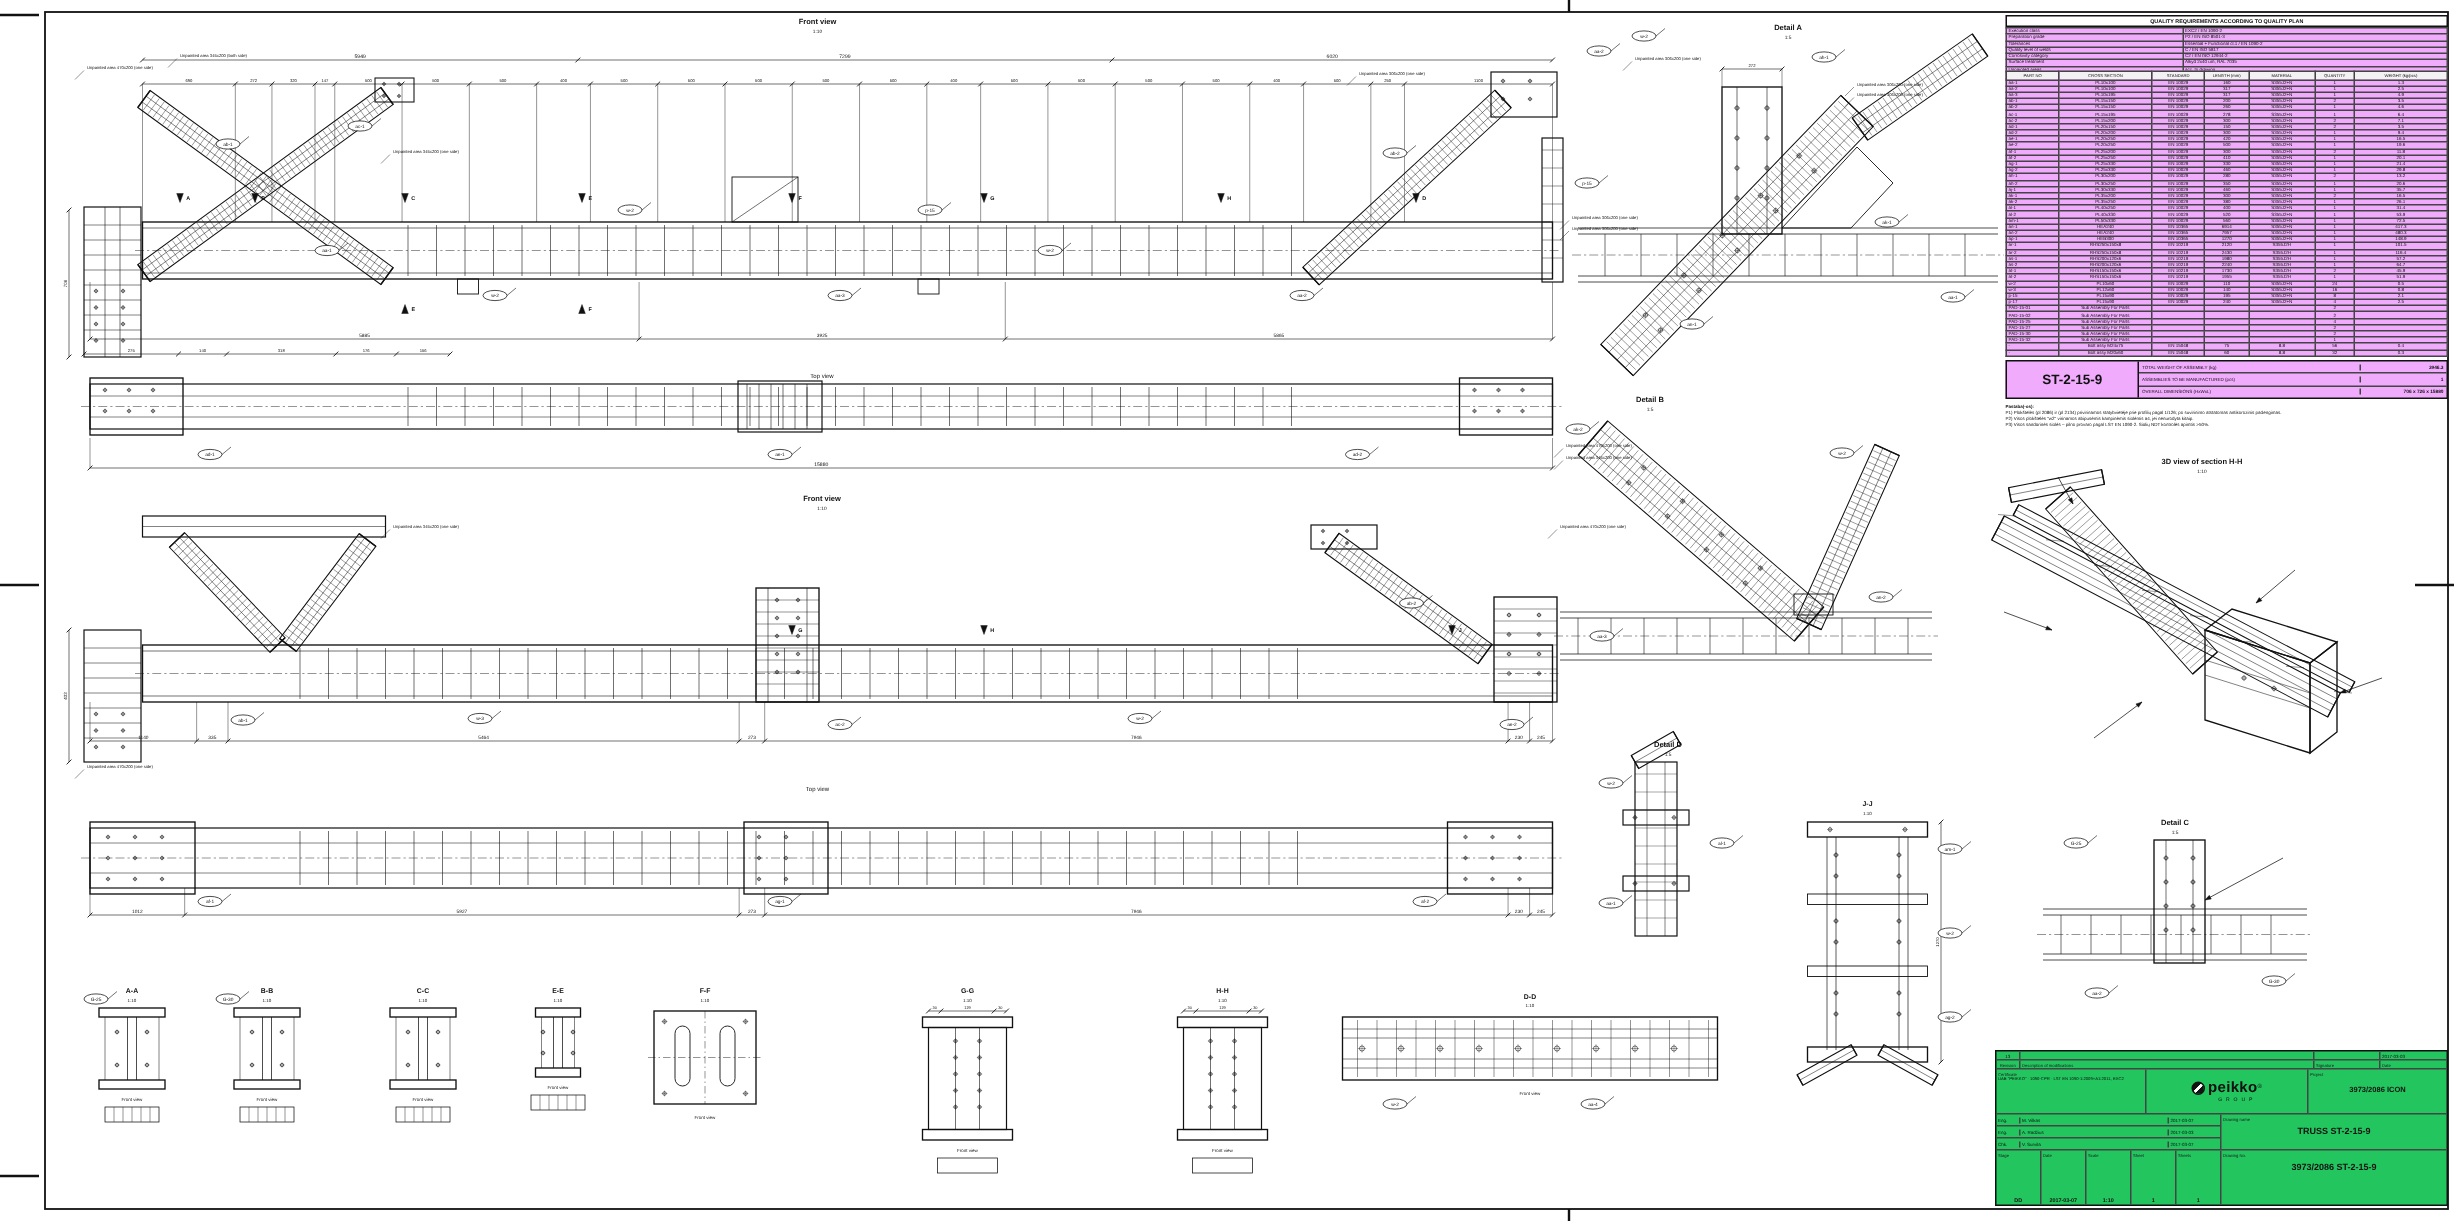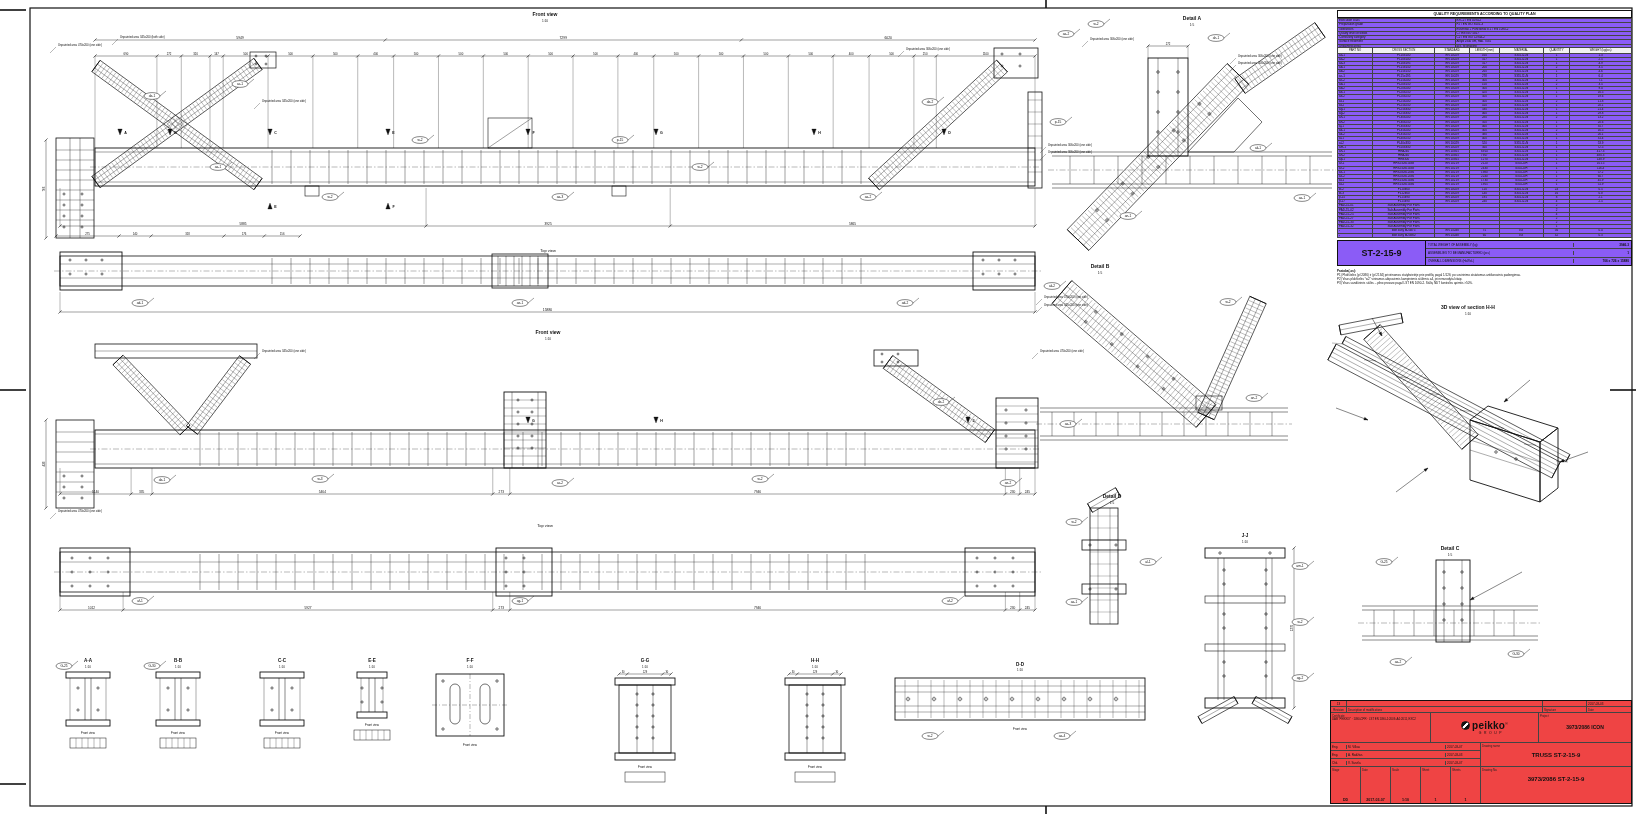--- a/index.html
+++ b/index.html
@@ -3,42 +3,42 @@
 <meta charset="utf-8">
 <style>
   *{box-sizing:border-box;margin:0;padding:0}
   html,body{width:1636px;height:814px;background:#fff;font-family:"Liberation Sans",sans-serif;overflow:hidden}
   #sheet{position:relative;width:1636px;height:814px;background:#fff;color:#111}
   #cad{position:absolute;left:0;top:0}
   svg text{font-family:"Liberation Sans",sans-serif;fill:#111}
   .st5{font-size:5px;font-weight:bold;text-anchor:middle}
   .st4{font-size:4px;text-anchor:middle}
   .st3{font-size:3.2px;text-anchor:middle}
-  .ovl{position:absolute;color:#111;background:#8b5cf6}
+  .ovl{position:absolute;color:#111;background:#f0abfc}
   table{border-collapse:collapse;width:100%;table-layout:fixed}
   td,th{border:0.5px solid #444;padding:0 1px;white-space:nowrap;overflow:hidden;font-weight:normal}
   #quality{left:1337px;top:10px;width:295px}
   #quality .qtitle{font-size:3.6px;font-weight:bold;text-align:center;border:0.7px solid #111;padding:1px 0;background:#fff}
   #quality td{font-size:3px;height:3.8px;line-height:1.1}
   #quality td:first-child{width:40%}
   #parts{left:1337px;top:47px;width:295px}
   #parts th{font-size:2.8px;height:5.5px;text-align:center;background:#f2f2f2;line-height:1}
   #parts td{font-size:3px;height:4.2px;text-align:center;line-height:1}
   #parts td:first-child{text-align:left}
   #parts col.c1{width:12%} #parts col.c2{width:21%} #parts col.c3{width:12%}
   #parts col.c4{width:10%} #parts col.c5{width:15%} #parts col.c6{width:9%} #parts col.c7{width:21%}
   #summary{left:1337px;top:240px;width:295px;height:26px;border:0.9px solid #111;display:flex}
   .sum-left{width:88px;font-size:9px;font-weight:bold;display:flex;align-items:center;justify-content:center;border-right:0.7px solid #111}
   .sum-rows{flex:1;display:flex;flex-direction:column}
   .sum-row{flex:1;display:flex;justify-content:space-between;align-items:center;border-bottom:0.5px solid #444;font-size:3px;padding:0 2px}
   .sum-row:last-child{border-bottom:none}
   .sum-row b{min-width:56px;text-align:right;border-left:0.5px solid #444;font-size:3.2px}
   #notes{left:1337px;top:270px;width:295px;font-size:3px;line-height:1.3;background:transparent}
   #notes .ntitle{font-weight:bold}
-  #titleblock{left:1330px;top:700px;width:302px;height:104px;border:1.2px solid #111;display:flex;flex-direction:column;font-size:3px;background:#ef4444}
+  #titleblock{left:1330px;top:700px;width:302px;height:104px;border:1.2px solid #111;display:flex;flex-direction:column;font-size:3px;background:#22c55e}
   .tb-r1{display:flex;height:6px;border-bottom:0.5px solid #444;align-items:center}
   .tb-r1 span{border-right:0.5px solid #444;height:100%;display:flex;align-items:center;padding:0 1px}
   .tb-rev{width:16px;justify-content:center}
   .tb-desc{flex:1}
   .tb-sig{width:44px}
   .tb-date{width:44px;border-right:none !important}
   .tb-hdr span{font-size:2.8px;color:#222}
   .tb-r3{display:flex;height:30px;border-bottom:0.5px solid #444}
   .tb-cert{width:100px;border-right:0.5px solid #444;padding:1px}
   .cert-txt{font-size:2.8px;line-height:1.25;white-space:normal}

